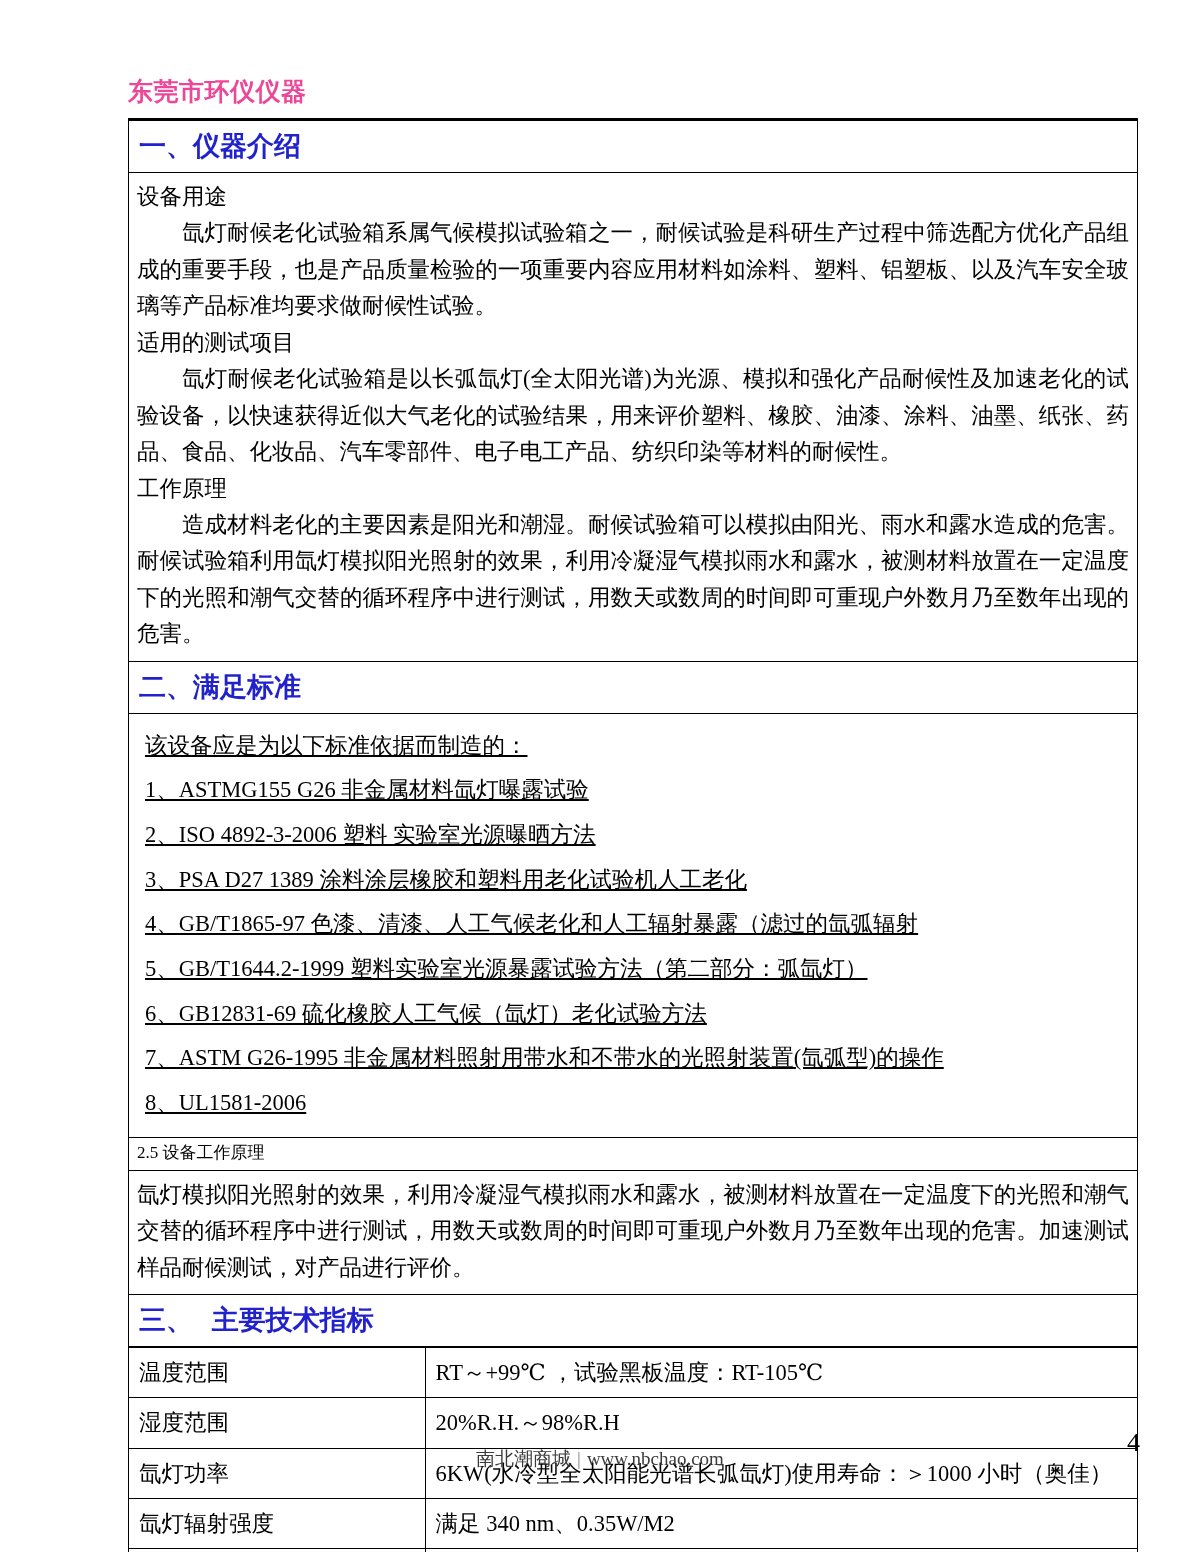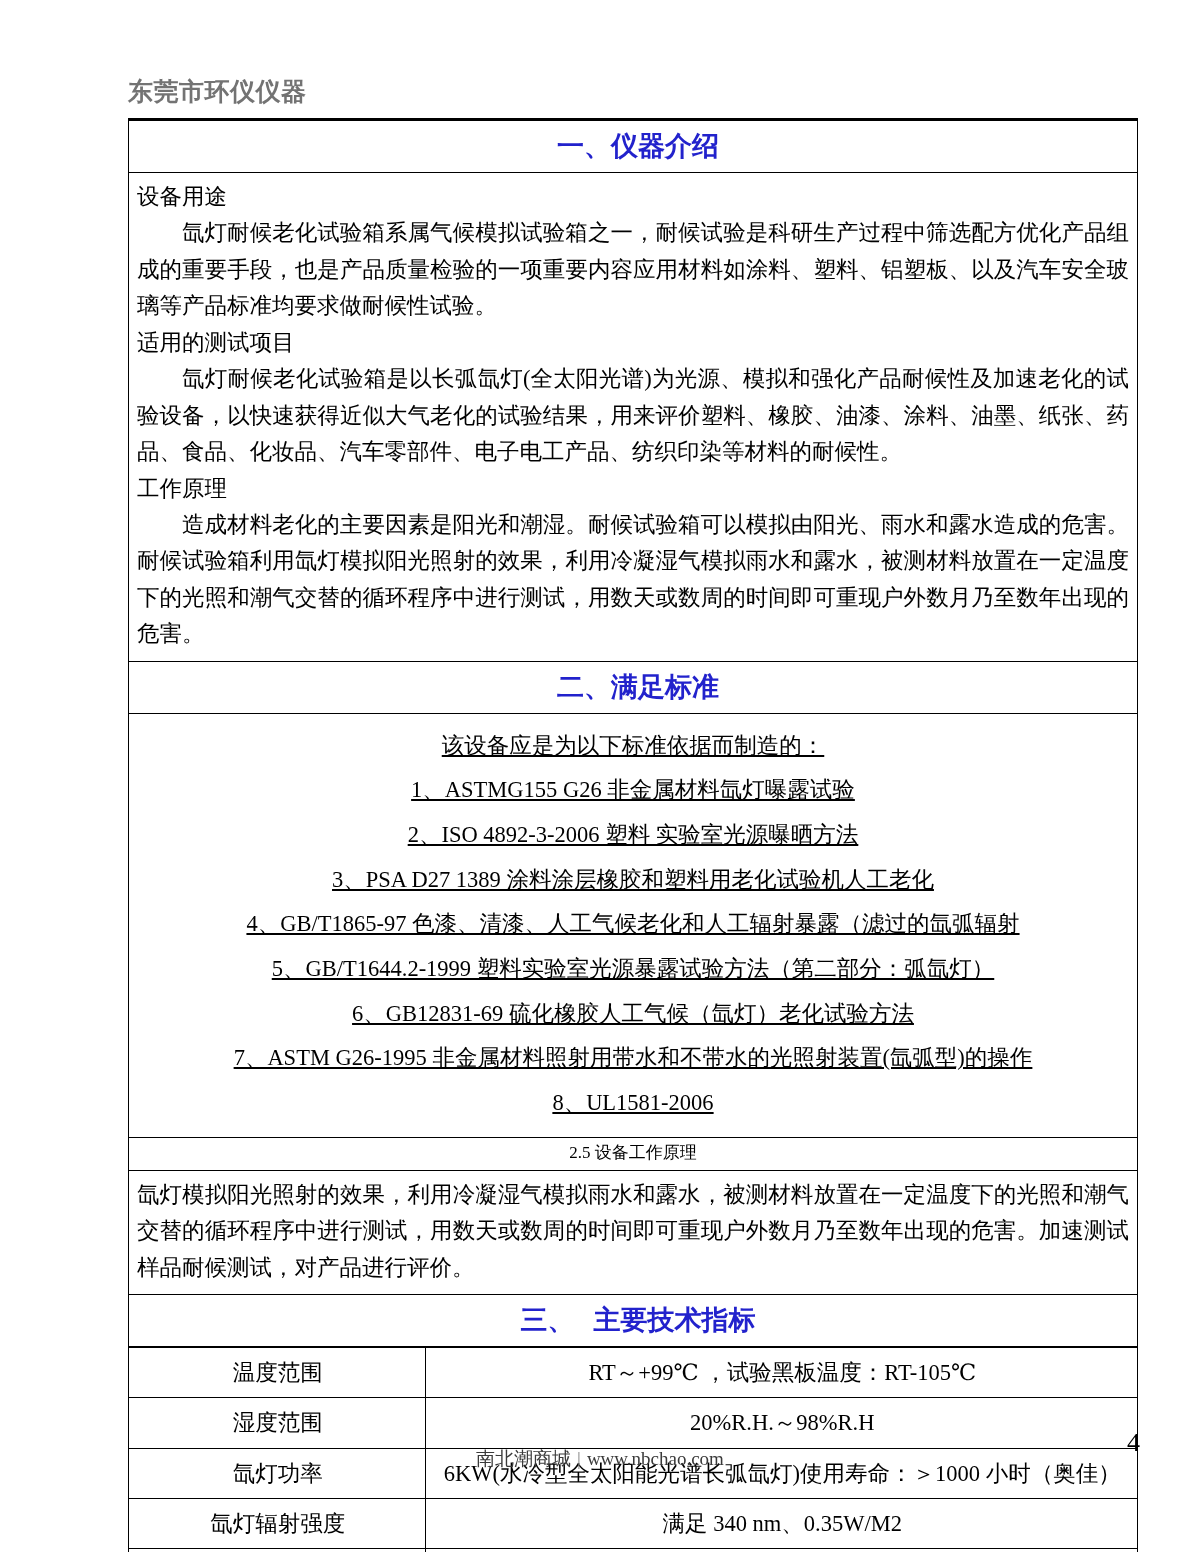--- a/index.html
+++ b/index.html
@@ -28,41 +28,40 @@
   .doc-header {
     position: absolute;
     left: 128px;
     top: 78px;
     width: 1010px;
   }
   .doc-header-title {
     font-family: "DejaVu Sans", "Liberation Sans", sans-serif;
     font-size: 25px;
     font-weight: bold;
-    color: #737373;
+    color: #ec4899;
     letter-spacing: 0.5px;
     line-height: 1.1;
     white-space: nowrap;
   }
 
   
   .frame {
     position: absolute;
     left: 128px;
     top: 118px;
     width: 1010px;
     border: 1px solid #000000;
     border-top: 3px solid #000000;
     box-sizing: border-box;
   }
 
   .row {
     border-bottom: 1px solid #000000;
     box-sizing: border-box;
-    text-align: center;
   }
   .row:last-child { border-bottom: none; }
 
   
   .section-head {
     font-family: "DejaVu Sans", "Liberation Sans", sans-serif;
     font-size: 27px;
     font-weight: bold;
     color: #2222cc;
     padding: 9px 0 11px 10px;

